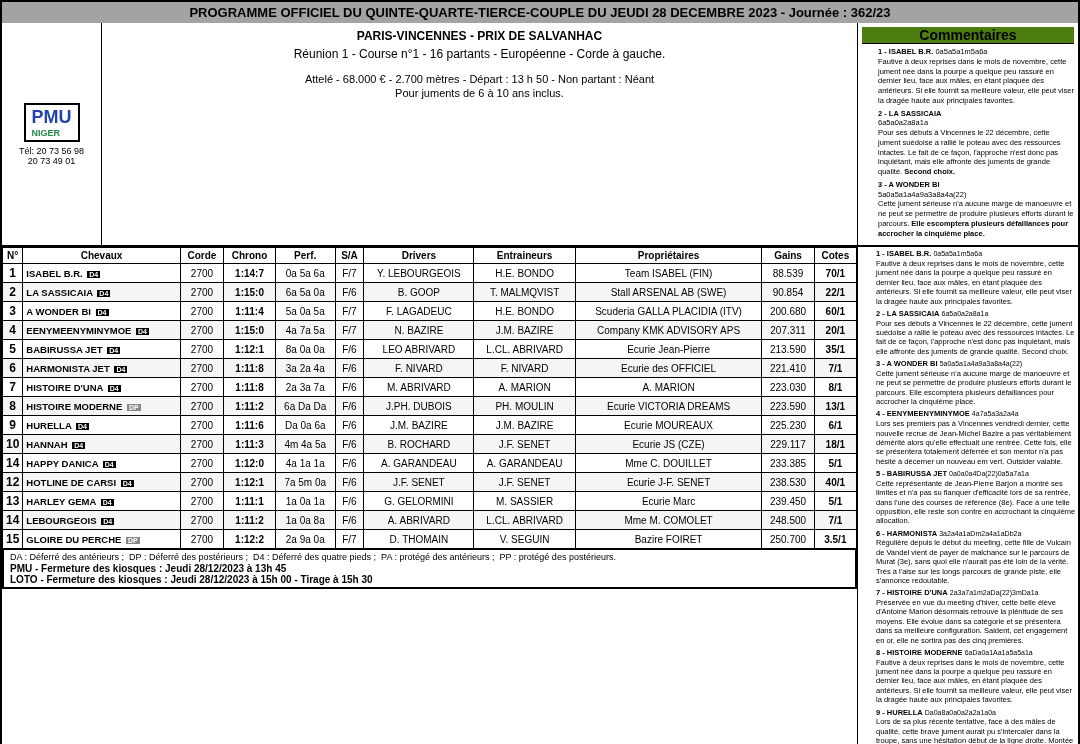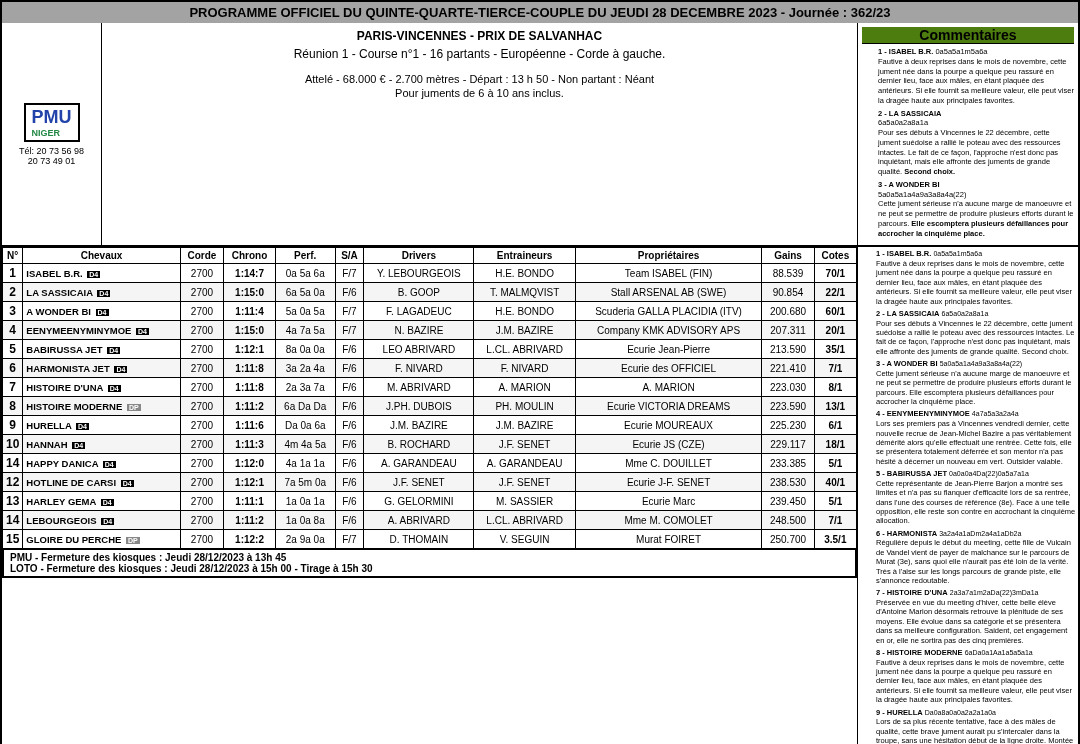--- a/index.html
+++ b/index.html
@@ -502,28 +502,35 @@
       <td class="horse-cell">
         <span class="horse-name">GLOIRE DU PERCHE</span>
         <span class="horse-badge-grey">DP</span>
       </td>
       <td>2700</td>
       <td><strong>1:12:2</strong></td>
       <td>2a 9a 0a</td>
       <td>F/7</td>
       <td>D. THOMAIN</td>
       <td>V. SEGUIN</td>
-      <td>Murat FOIRET</td>
+      <td>Bazire FOIRET</td>
       <td>250.700</td>
       <td><strong>3.5/1</strong></td>
     </tr>
         </tbody>
     </table>
 
     <div class="footer-area">
+      <div class="footer-legend">
+        <span>DA : Déferré des antérieurs ;</span>&nbsp;
+        <span>DP : Déferré des postérieurs ;</span>&nbsp;
+        <span>D4 : Déferré des quatre pieds ;</span>&nbsp;
+        <span>PA : protégé des antérieurs ;</span>&nbsp;
+        <span>PP : protégé des postérieurs.</span>
+      </div>
       <div class="footer-info">
         <span>
           <strong>PMU</strong>
           <span>- Fermeture des kiosques : Jeudi 28/12/2023 à 13h 45</span>
         </span>
         <span>
           <strong>LOTO</strong>
           <span>- Fermeture des kiosques : Jeudi 28/12/2023 à 15h 00 - Tirage à 15h 30</span>
         </span>
       </div>

